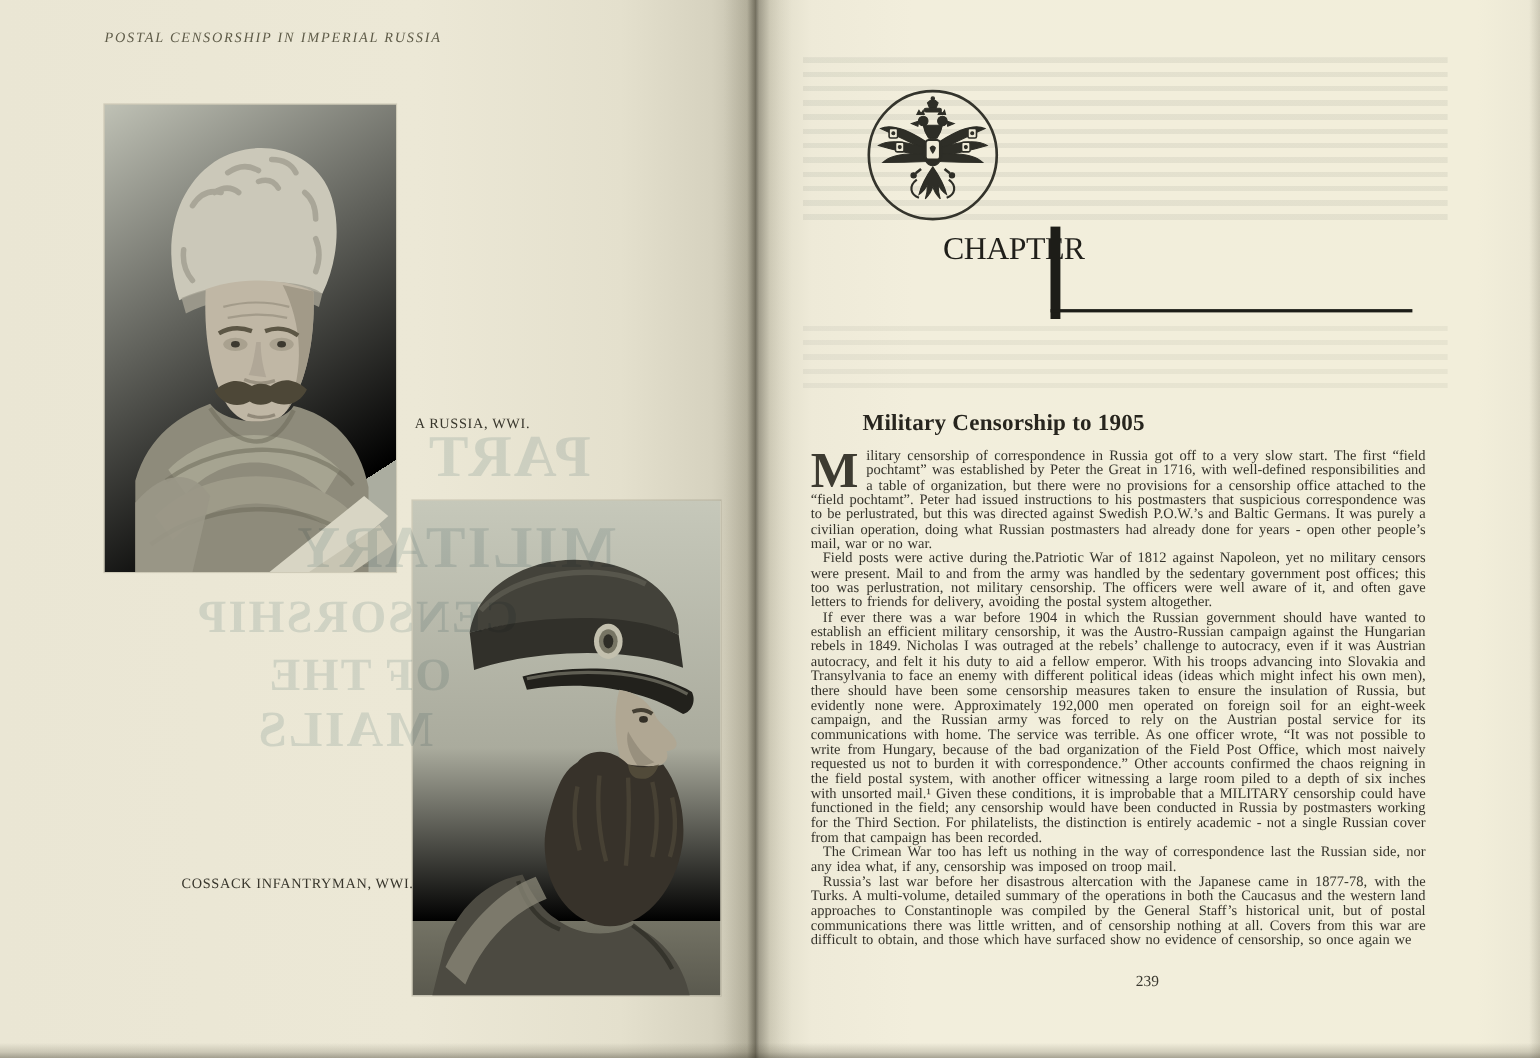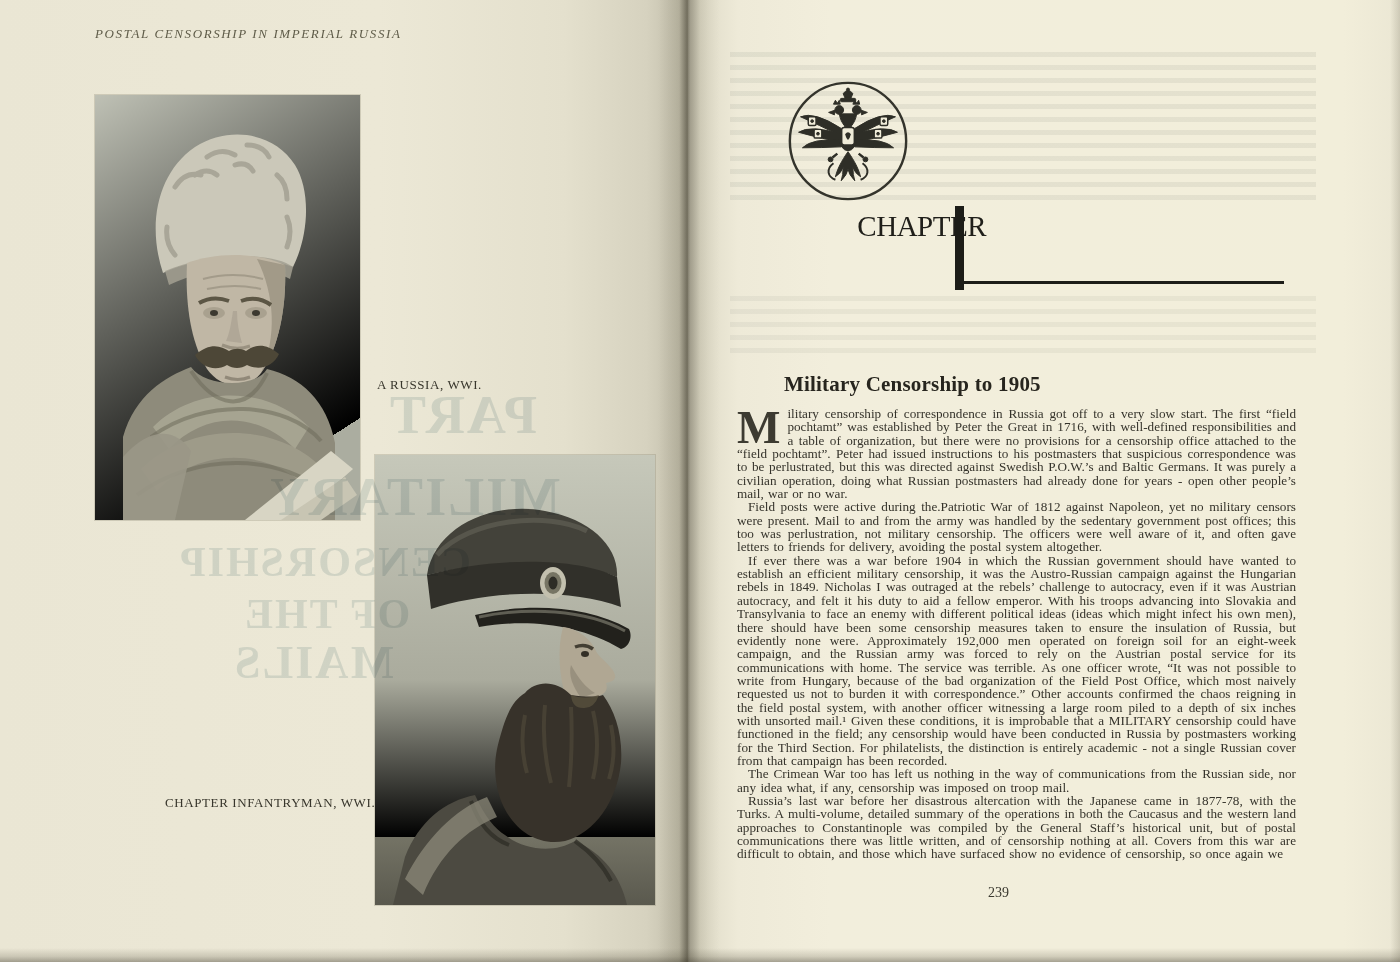--- a/index.html
+++ b/index.html
@@ -47,21 +47,21 @@
   .chapter-bar{position:absolute;left:267px;top:206px;width:9px;height:84px;background:#1d1d18;z-index:1;}
   .chapter-rule{position:absolute;left:267px;top:281px;width:329px;height:3px;background:#1d1d18;z-index:1;}
   .section-heading{position:absolute;left:49px;top:372px;font-weight:bold;font-size:21px;
     letter-spacing:0.2px;color:#27251e;z-index:1;margin-left:47px;}
   .body-col{position:absolute;left:49px;top:407px;width:559px;z-index:1;
     font-size:13.2px;line-height:13.35px;text-align:justify;color:#35332b;word-spacing:0.08em;}
   .body-col p{margin:0;}
   .body-col p.indent{text-indent:11px;}
   .dropcap{float:left;font-size:46px;line-height:37px;font-weight:bold;color:#3d3b31;
     padding:2px 7px 0 0;}
-  .page-number{position:absolute;left:300px;top:885px;width:110px;
+  .page-number{position:absolute;left:300px;top:885px;width:110px;text-align:center;
     font-size:14px;color:#3a382f;z-index:1;}
 </style>
 </head>
 <body>
 
 <div class="spread">
 
   <div class="page-left">
 
     <div class="running-header">POSTAL CENSORSHIP IN IMPERIAL RUSSIA</div>
@@ -136,21 +136,21 @@
 
       <path d="M150 238 C160 226 180 224 196 240 C210 242 222 242 228 240 C240 256 248 280 246 308 C242 346 220 378 190 386 C160 392 134 372 124 340 C116 310 122 292 128 272 C134 254 140 244 150 238 Z" fill="#37322a"></path>
       <path d="M150 260 q-6 30 2 58 M170 250 q-4 40 6 78 M196 252 q2 40 -2 80 M218 256 q8 34 0 68 M236 270 q6 28 -2 54" stroke="#574f3d" stroke-width="4" fill="none" opacity="0.5"></path>
       <path d="M196 240 q14 5 28 0 q-5 14 -16 13 q-11 0 -12 -13 Z" fill="#58503d" opacity="0.8"></path>
 
       <path d="M18 450 L30 402 C44 366 70 346 100 340 C110 362 120 374 130 380 C150 396 180 398 200 386 C228 398 246 422 252 450 Z" fill="#4c4a41"></path>
       <path d="M96 346 C104 370 118 384 134 390 M200 386 C214 396 228 410 236 426" stroke="#2f2e27" stroke-width="4" fill="none" opacity="0.8"></path>
       <path d="M30 424 C50 384 80 354 112 342 L122 362 C92 374 64 400 48 440 Z" fill="#8c8a7a" opacity="0.75"></path>
     </svg>
 
-    <div class="caption caption2">CHAPTER INFANTRYMAN, WWI.</div>
+    <div class="caption caption2">COSSACK INFANTRYMAN, WWI.</div>
 
     <div class="ghost-word gw1">PART</div>
     <div class="ghost-word gw2">MILITARY</div>
     <div class="ghost-word gw3">CENSORSHIP</div>
     <div class="ghost-word gw4">OF THE</div>
     <div class="ghost-word gw5">MAILS</div>
   </div>
 
   <div class="page-right">
 
@@ -207,21 +207,21 @@
     </div>
     <div class="chapter-bar"></div>
     <div class="chapter-rule"></div>
 
     <div class="section-heading">Military Censorship to 1905</div>
 
     <div class="body-col">
       <p><span class="dropcap">M</span><span>ilitary censorship of correspondence in Russia got off to a very slow start. The first “field pochtamt” was established by Peter the Great in 1716, with well-defined responsibilities and a table of organization, but there were no provisions for a censorship office attached to the “field pochtamt”. Peter had issued instructions to his postmasters that suspicious correspondence was to be perlustrated, but this was directed against Swedish P.O.W.’s and Baltic Germans. It was purely a civilian operation, doing what Russian postmasters had already done for years - open other people’s mail, war or no war.</span></p>
       <p class="indent">Field posts were active during the.Patriotic War of 1812 against Napoleon, yet no military censors were present. Mail to and from the army was handled by the sedentary government post offices; this too was perlustration, not military censorship. The officers were well aware of it, and often gave letters to friends for delivery, avoiding the postal system altogether.</p>
       <p class="indent">If ever there was a war before 1904 in which the Russian government should have wanted to establish an efficient military censorship, it was the Austro-Russian campaign against the Hungarian rebels in 1849. Nicholas I was outraged at the rebels’ challenge to autocracy, even if it was Austrian autocracy, and felt it his duty to aid a fellow emperor. With his troops advancing into Slovakia and Transylvania to face an enemy with different political ideas (ideas which might infect his own men), there should have been some censorship measures taken to ensure the insulation of Russia, but evidently none were. Approximately 192,000 men operated on foreign soil for an eight-week campaign, and the Russian army was forced to rely on the Austrian postal service for its communications with home. The service was terrible. As one officer wrote, “It was not possible to write from Hungary, because of the bad organization of the Field Post Office, which most naively requested us not to burden it with correspondence.” Other accounts confirmed the chaos reigning in the field postal system, with another officer witnessing a large room piled to a depth of six inches with unsorted mail.¹ Given these conditions, it is improbable that a MILITARY censorship could have functioned in the field; any censorship would have been conducted in Russia by postmasters working for the Third Section. For philatelists, the distinction is entirely academic - not a single Russian cover from that campaign has been recorded.</p>
-      <p class="indent">The Crimean War too has left us nothing in the way of communications from the Russian side, nor any idea what, if any, censorship was imposed on troop mail.</p>
+      <p class="indent">The Crimean War too has left us nothing in the way of correspondence last the Russian side, nor any idea what, if any, censorship was imposed on troop mail.</p>
       <p class="indent">Russia’s last war before her disastrous altercation with the Japanese came in 1877-78, with the Turks. A multi-volume, detailed summary of the operations in both the Caucasus and the western land approaches to Constantinople was compiled by the General Staff’s historical unit, but of postal communications there was little written, and of censorship nothing at all. Covers from this war are difficult to obtain, and those which have surfaced show no evidence of censorship, so once again we</p>
     </div>
 
     <div class="page-number">239</div>
   </div>
 
   <div class="gutter"></div>
   <div class="bottom-shade"></div>
   <div class="right-shade"></div>
 </div>

